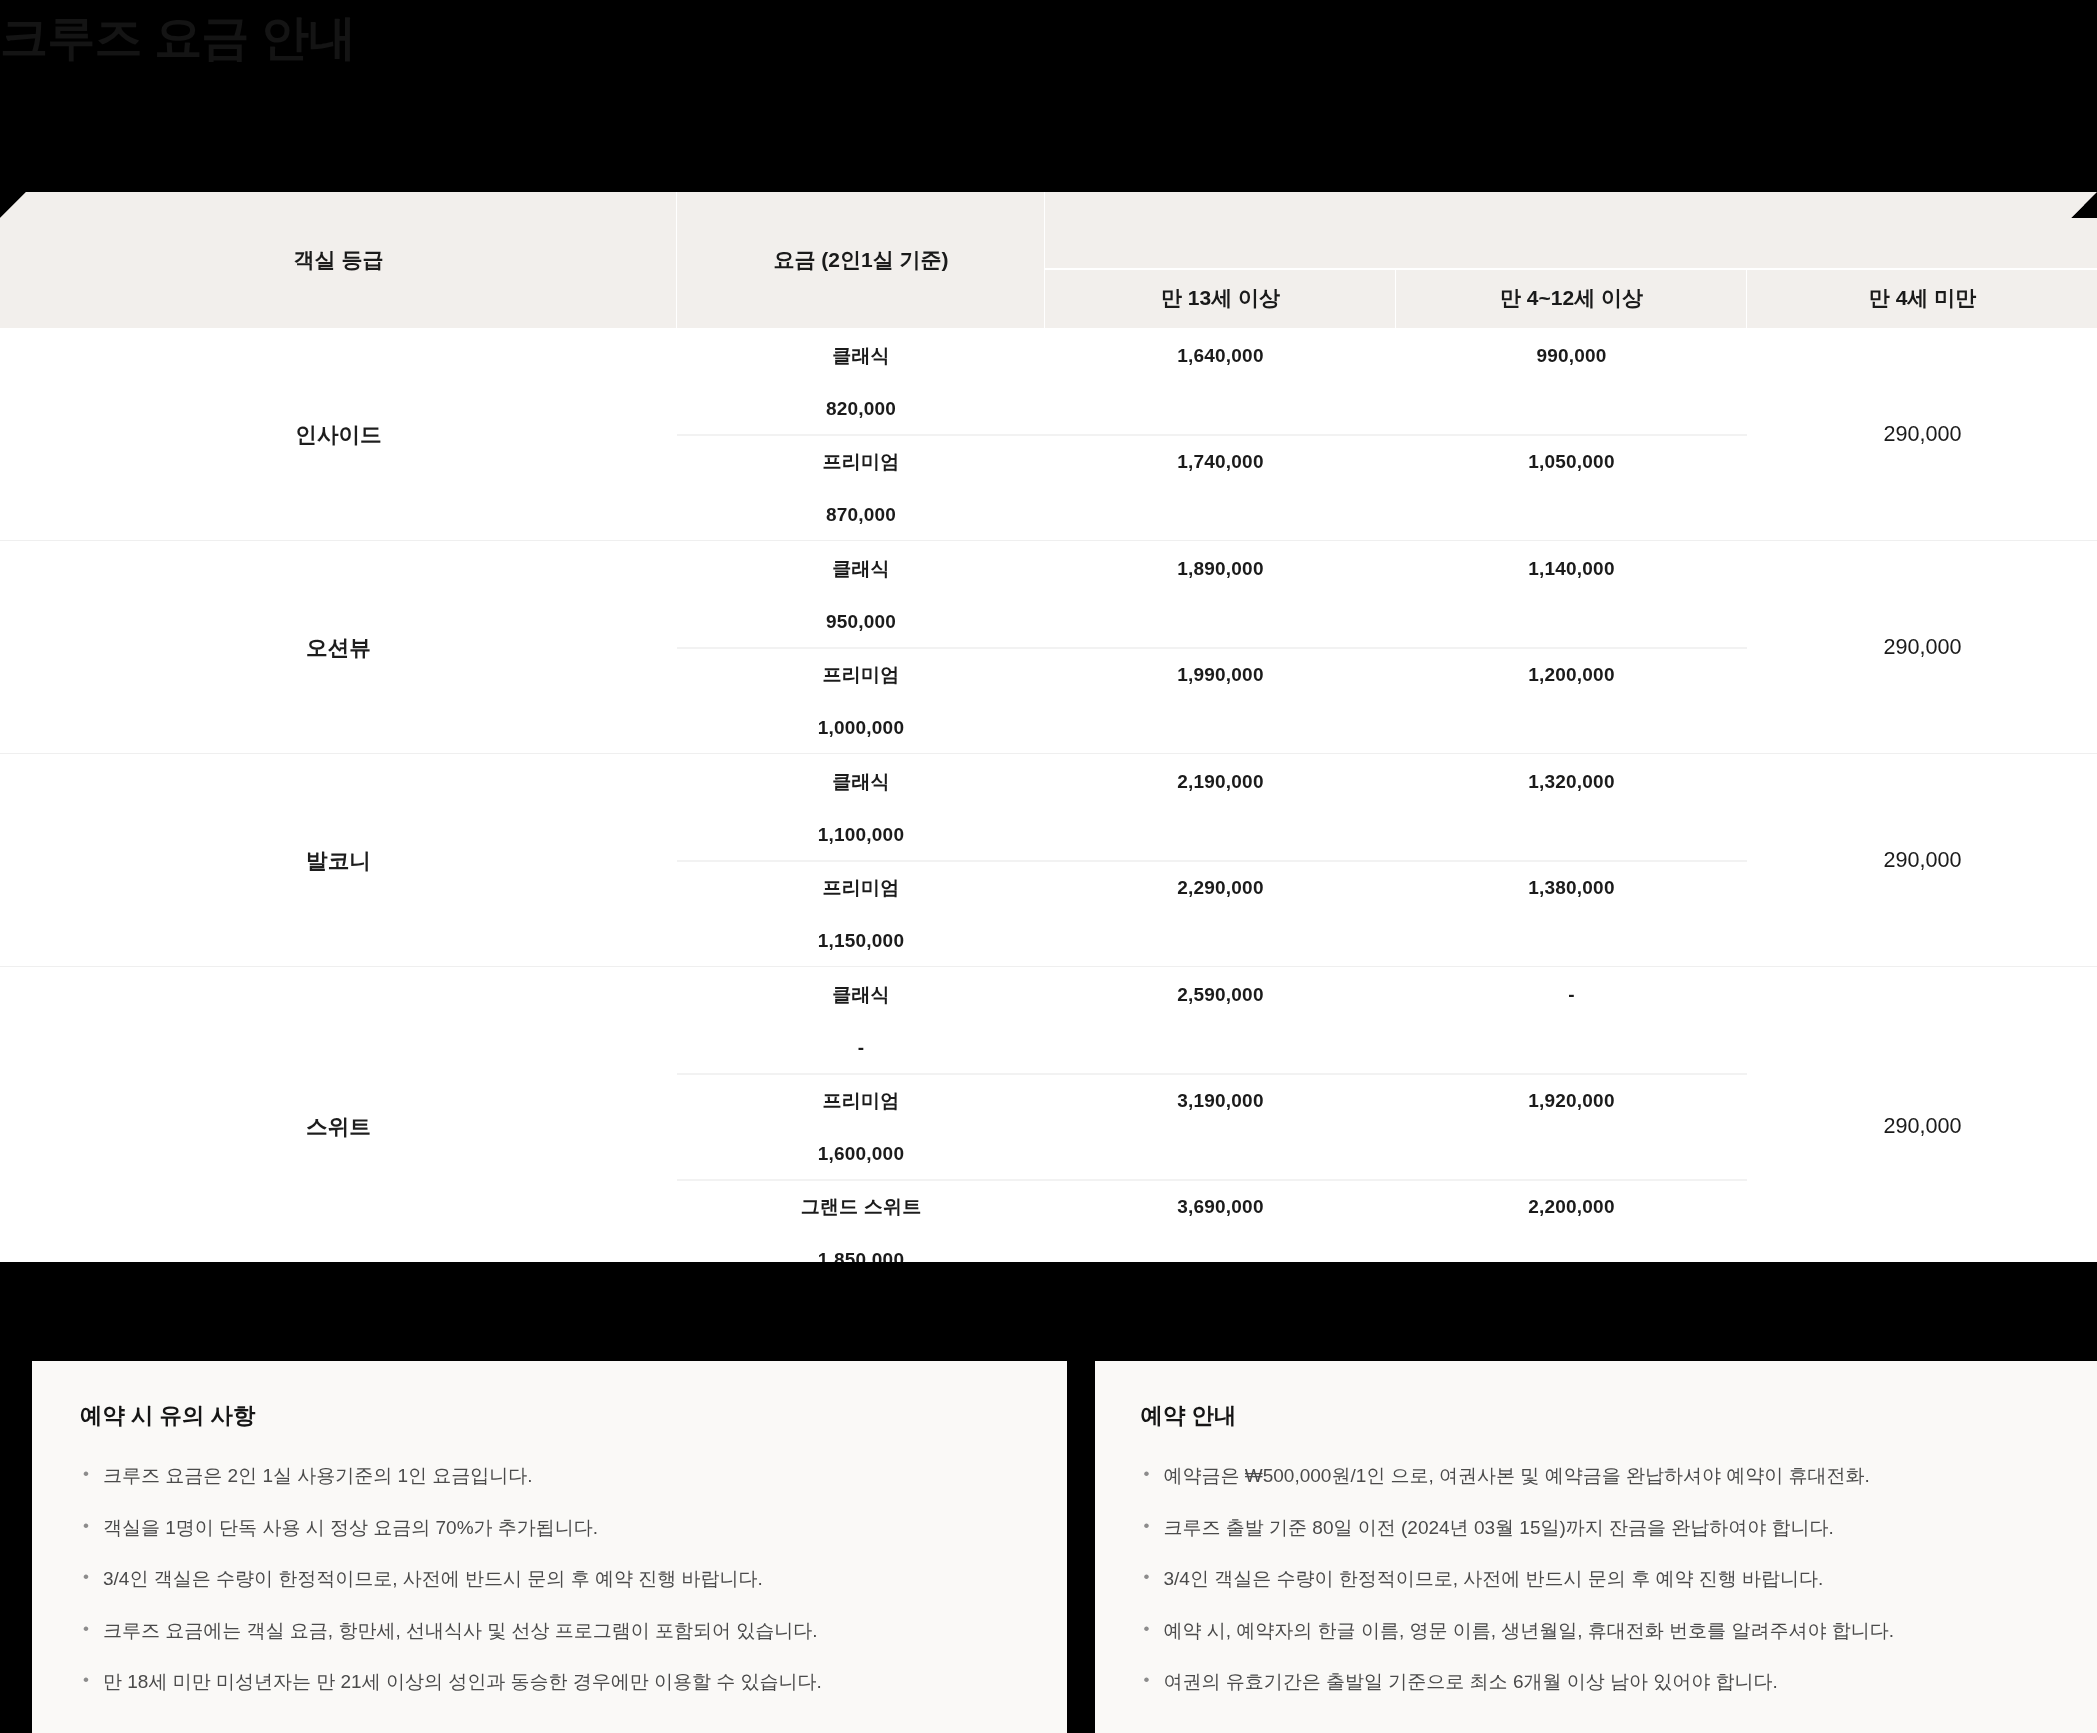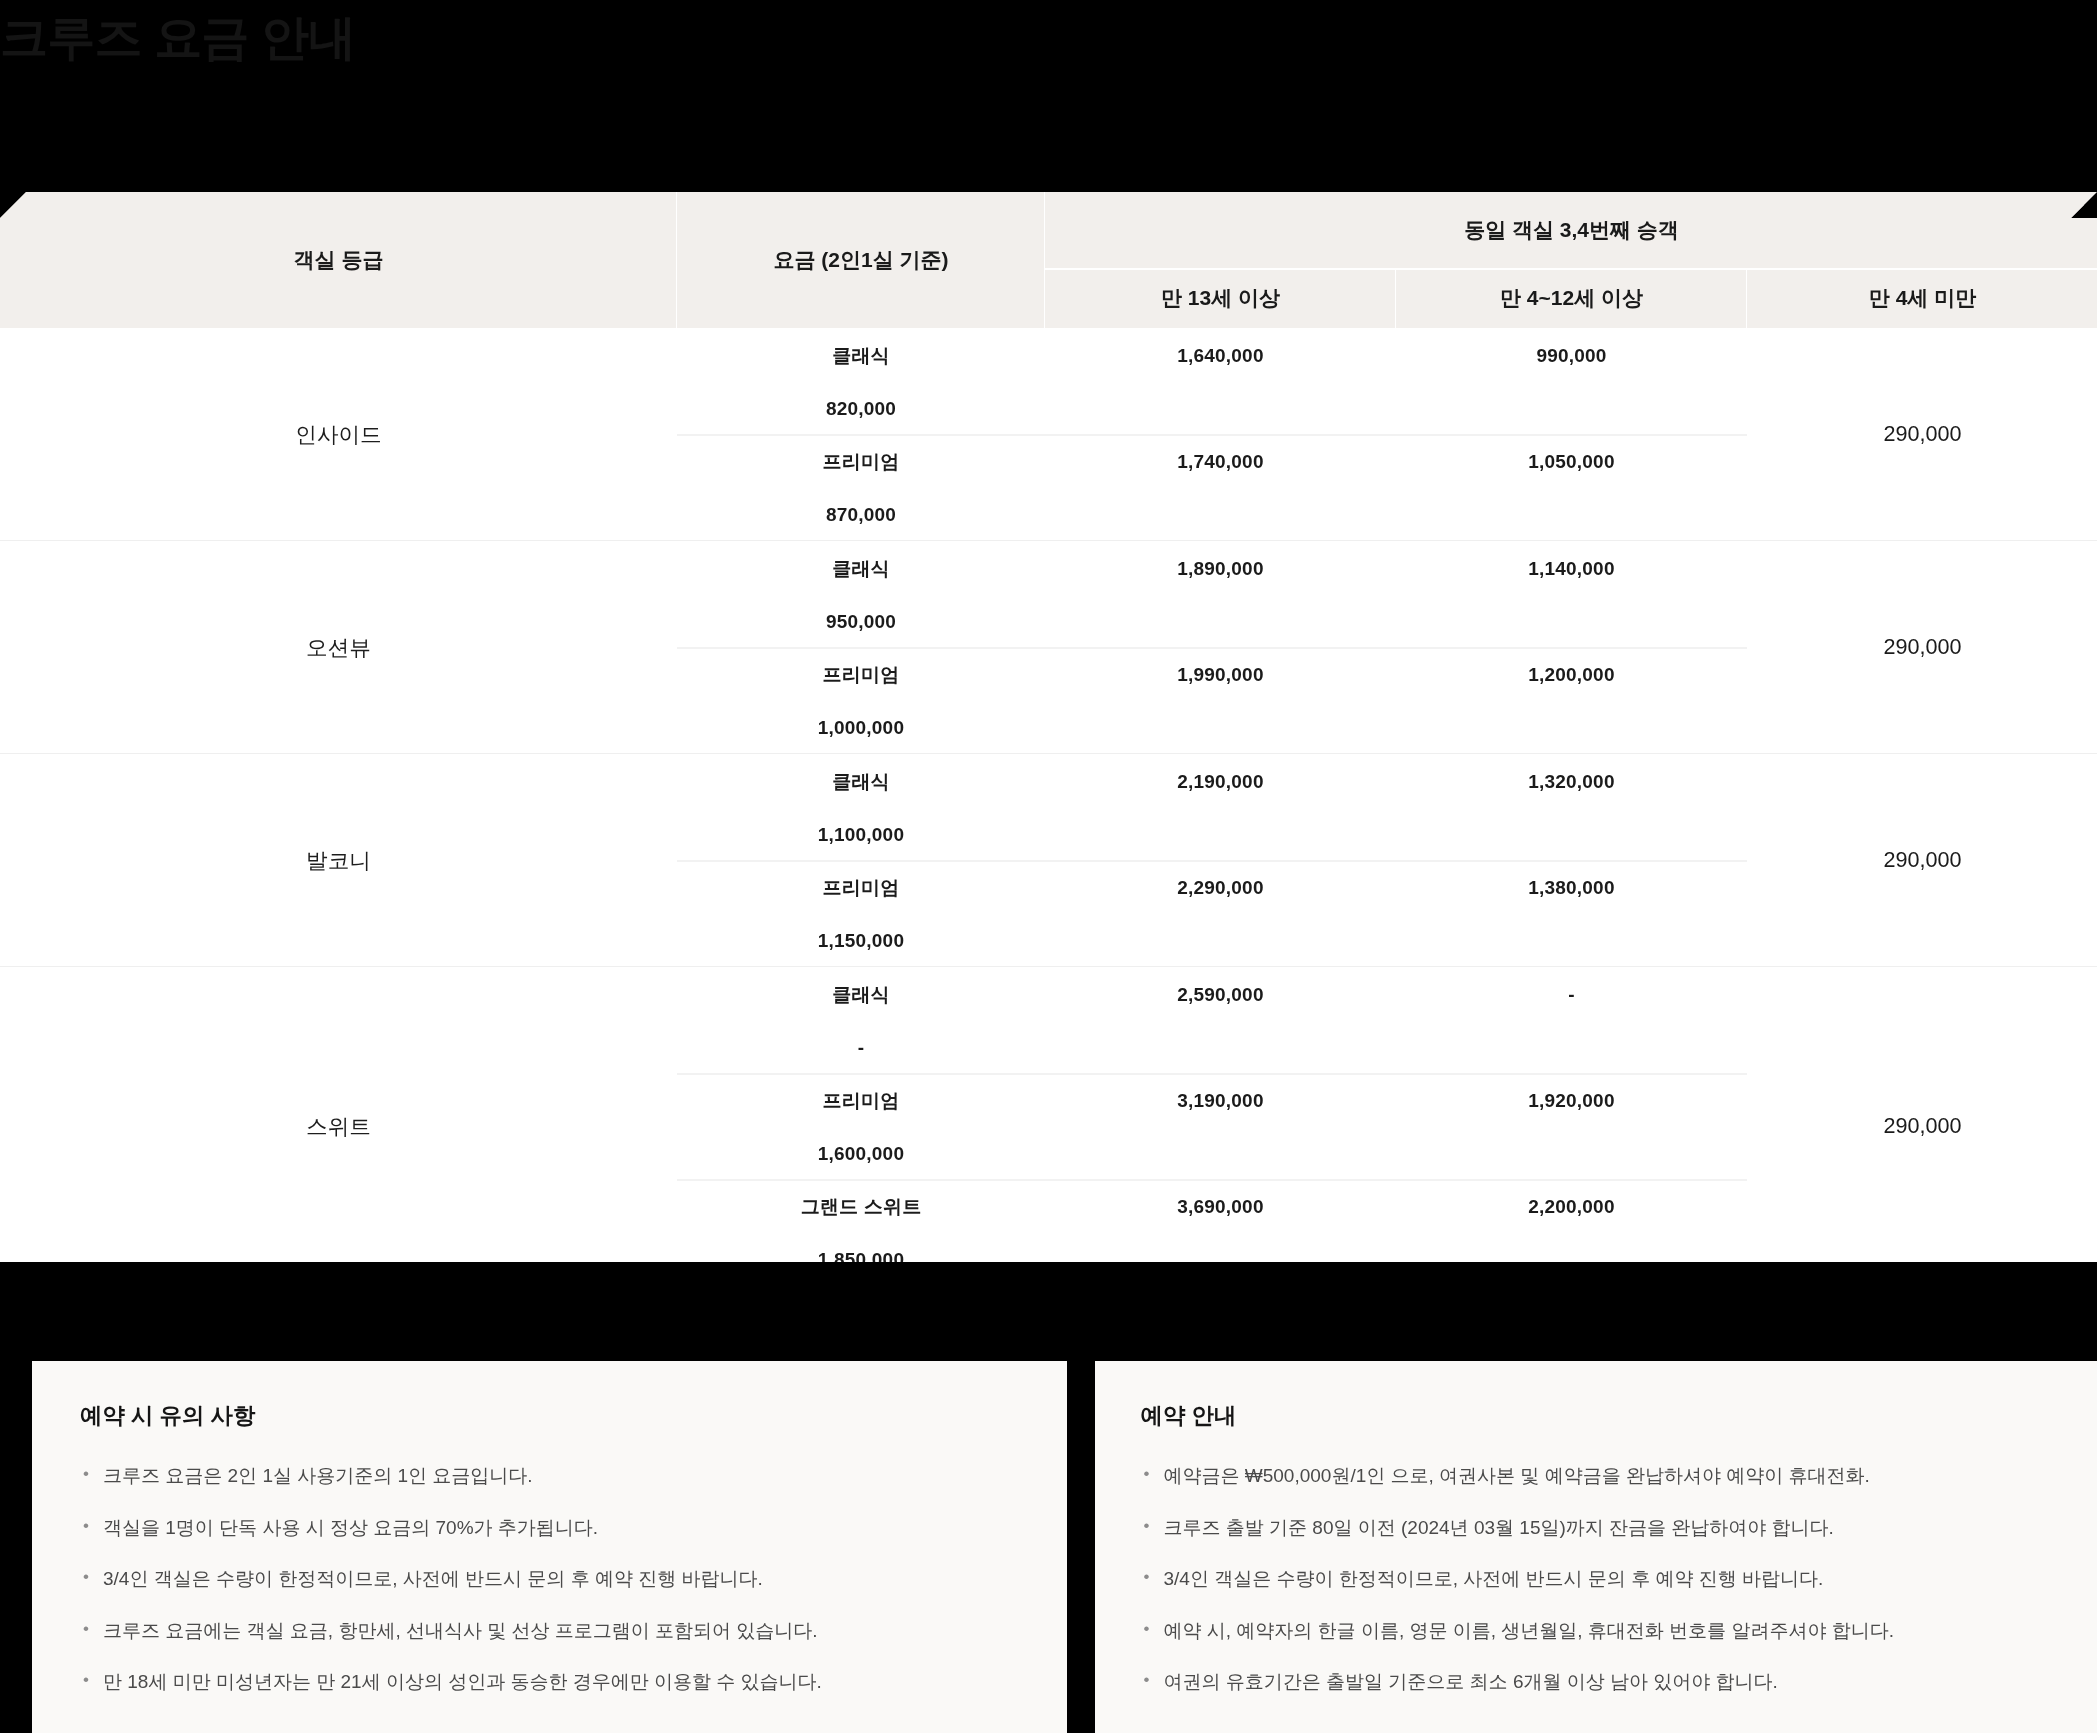--- a/index.html
+++ b/index.html
@@ -59,21 +59,21 @@
   .tbody{ background:#ffffff; }
   .grp{
     display:grid;
     grid-template-columns:677px 368px 351px 351px 351px;
     position:relative;
     border-bottom:1.5px solid #efefef;
   }
   .grp:last-child{ border-bottom:1.5px solid #efefef; }
   .cat{
     display:flex; align-items:center; justify-content:center;
-    font-size:21.6px; font-weight:400; color:#1d1d1d;
+    font-size:21.6px; font-weight:700; color:#1d1d1d;
   }
   .subrow{
     display:grid;
     grid-template-columns:368px 351px 351px;
     height:106px; align-items:center;
     position:relative;
   }
   .grp.sz3 .subrow{ height:106px; }
   .subrow + .subrow::before{
     content:""; position:absolute; left:0; right:0; top:0;
@@ -128,21 +128,20 @@
 
 <div class="page-title">크루즈 요금 안내</div>
 
 <div class="fare-table">
   <div class="fare-inner">
 
     <div class="thead">
       <div class="thead-grid">
         <div class="hc span2 v-div">객실 등급</div>
         <div class="hc span2 v-div">요금 (2인1실 기준)</div>
-        <div class="hc span3">동일 객실 3,4번째 승객</div>
         <div class="hc r2 v-div">만 13세 이상</div>
         <div class="hc r2 v-div">만 4~12세 이상</div>
         <div class="hc r2">만 4세 미만</div>
       </div>
       <div class="sub-sep"></div>
     </div>
 
     <div class="tbody">
 
       <div class="grp">

